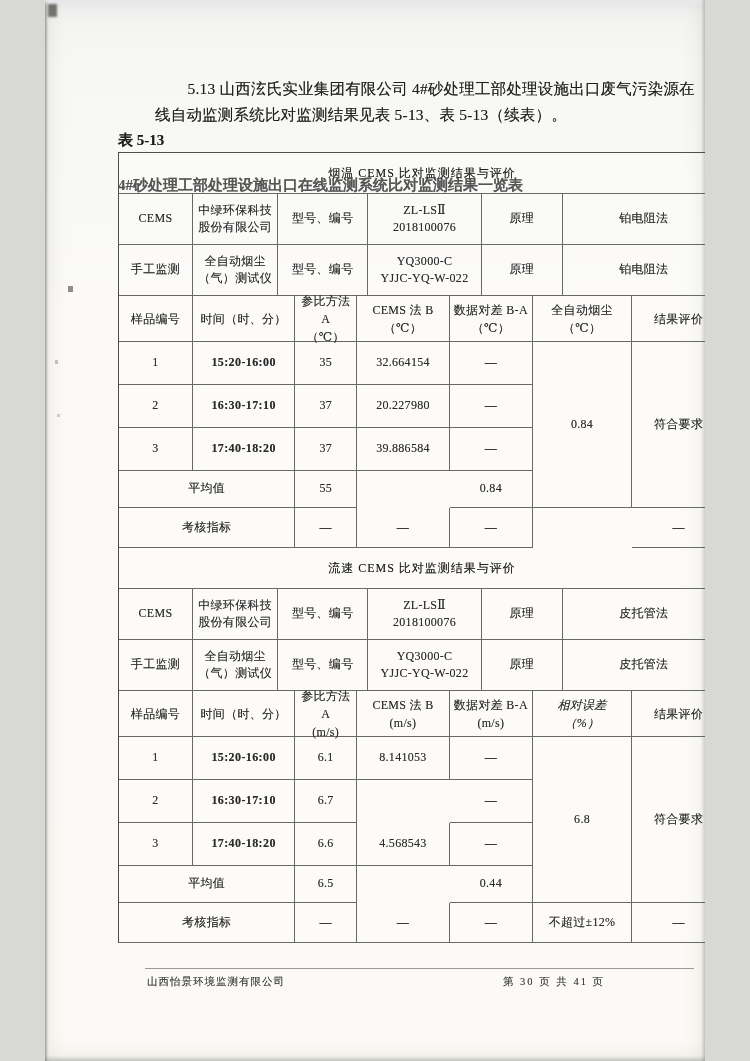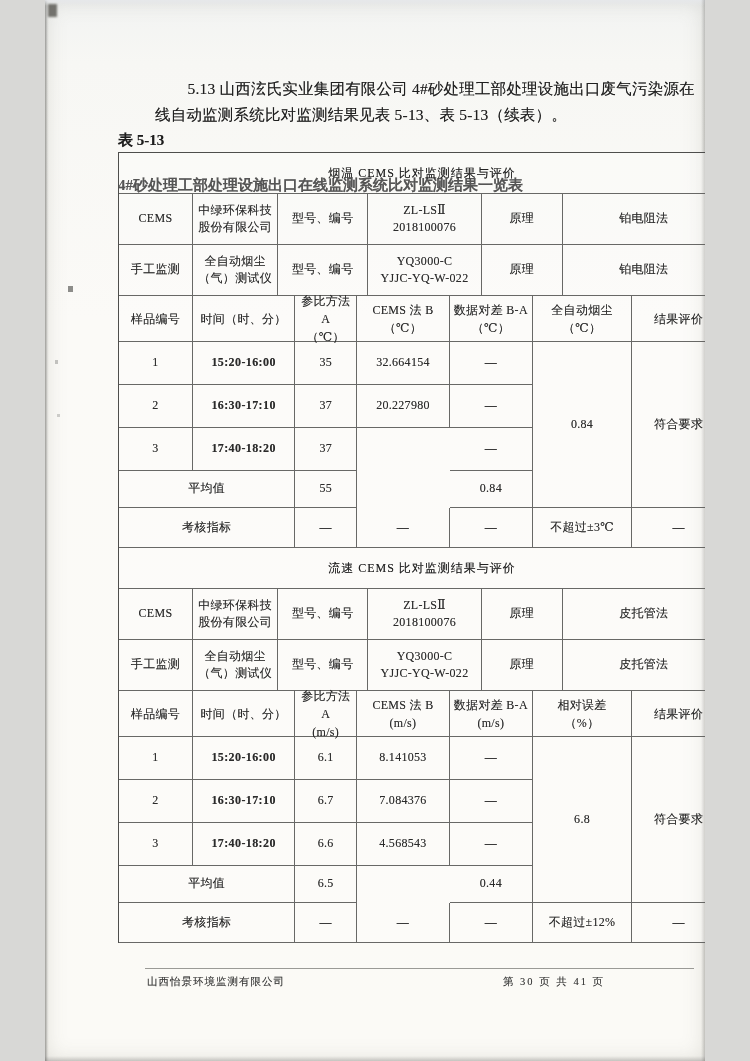--- a/index.html
+++ b/index.html
@@ -136,31 +136,31 @@
           <div class="cell " style="grid-area: 2 / 4;">32.664154</div>
           <div class="cell dash" style="grid-area: 2 / 5;">—</div>
           <div class="cell " style="grid-area: 3 / 1;">2</div>
           <div class="cell c-time" style="grid-area: 3 / 2;">16:30-17:10</div>
           <div class="cell " style="grid-area: 3 / 3;">37</div>
           <div class="cell " style="grid-area: 3 / 4;">20.227980</div>
           <div class="cell dash" style="grid-area: 3 / 5;">—</div>
           <div class="cell " style="grid-area: 4 / 1;">3</div>
           <div class="cell c-time" style="grid-area: 4 / 2;">17:40-18:20</div>
           <div class="cell " style="grid-area: 4 / 3;">37</div>
+          <div class="cell " style="grid-area: 4 / 4;">39.886584</div>
           <div class="cell dash" style="grid-area: 4 / 5;">—</div>
           <div class="cell " style="grid-area: 2 / 6 / span 4;">0.84</div>
           <div class="cell lc" style="grid-area: 2 / 7 / span 4;">符合要求</div>
           <div class="cell " style="grid-area: 5 / 1 / auto / span 2;">平均值</div>
           <div class="cell " style="grid-area: 5 / 3;">55</div>
           <div class="cell " style="grid-area: 5 / 5;">0.84</div>
           <div class="cell " style="grid-area: 6 / 1 / auto / span 2;">考核指标</div>
           <div class="cell dash" style="grid-area: 6 / 3;">—</div>
           <div class="cell dash" style="grid-area: 6 / 4;">—</div>
           <div class="cell dash" style="grid-area: 6 / 5;">—</div>
-          <div class="cell " style="grid-area: 6 / 6;">不超过±3℃</div>
           <div class="cell lc dash" style="grid-area: 6 / 7;">—</div>
         </div>
       </div>
       <div class="section">
         <div class="t-title">流速 CEMS 比对监测结果与评价</div>
         <div class="egrid">
           <div class="cell " style="grid-area: 1 / 1;">CEMS</div>
           <div class="cell " style="grid-area: 1 / 2;">中绿环保科技
 股份有限公司</div>
           <div class="cell " style="grid-area: 1 / 3;">型号、编号</div>
@@ -179,32 +179,31 @@
         </div>
         <div class="dgrid">
           <div class="cell hd" style="grid-area: 1 / 1;">样品编号</div>
           <div class="cell hd" style="grid-area: 1 / 2;">时间（时、分）</div>
           <div class="cell hd" style="grid-area: 1 / 3;">参比方法 A
 (m/s)</div>
           <div class="cell hd" style="grid-area: 1 / 4;">CEMS 法 B
 (m/s)</div>
           <div class="cell hd" style="grid-area: 1 / 5;">数据对差 B-A
 (m/s)</div>
-          <div class="cell hd" style="grid-area: 1 / 6;">相对误差
+          <div class="cell hd" style="grid-area: 1 / 6; font-style: italic;">相对误差
 （%）</div>
           <div class="cell hd lc" style="grid-area: 1 / 7;">结果评价</div>
           <div class="cell " style="grid-area: 2 / 1;">1</div>
           <div class="cell c-time" style="grid-area: 2 / 2;">15:20-16:00</div>
           <div class="cell " style="grid-area: 2 / 3;">6.1</div>
           <div class="cell " style="grid-area: 2 / 4;">8.141053</div>
           <div class="cell dash" style="grid-area: 2 / 5;">—</div>
           <div class="cell " style="grid-area: 3 / 1;">2</div>
           <div class="cell c-time" style="grid-area: 3 / 2;">16:30-17:10</div>
           <div class="cell " style="grid-area: 3 / 3;">6.7</div>
-          <div class="cell " style="grid-area: 3 / 4;">7.084376</div>
           <div class="cell dash" style="grid-area: 3 / 5;">—</div>
           <div class="cell " style="grid-area: 4 / 1;">3</div>
           <div class="cell c-time" style="grid-area: 4 / 2;">17:40-18:20</div>
           <div class="cell " style="grid-area: 4 / 3;">6.6</div>
           <div class="cell " style="grid-area: 4 / 4;">4.568543</div>
           <div class="cell dash" style="grid-area: 4 / 5;">—</div>
           <div class="cell " style="grid-area: 2 / 6 / span 4;">6.8</div>
           <div class="cell lc" style="grid-area: 2 / 7 / span 4;">符合要求</div>
           <div class="cell " style="grid-area: 5 / 1 / auto / span 2;">平均值</div>
           <div class="cell " style="grid-area: 5 / 3;">6.5</div>

